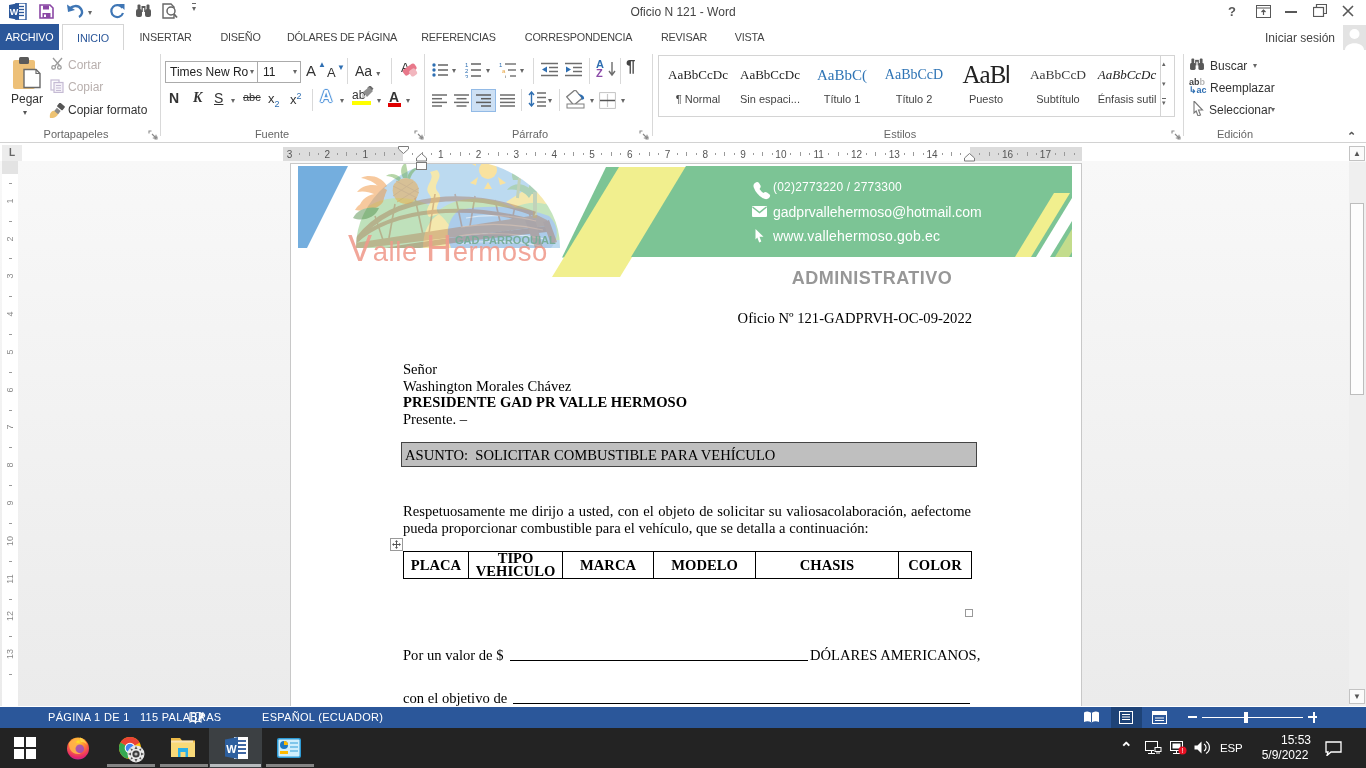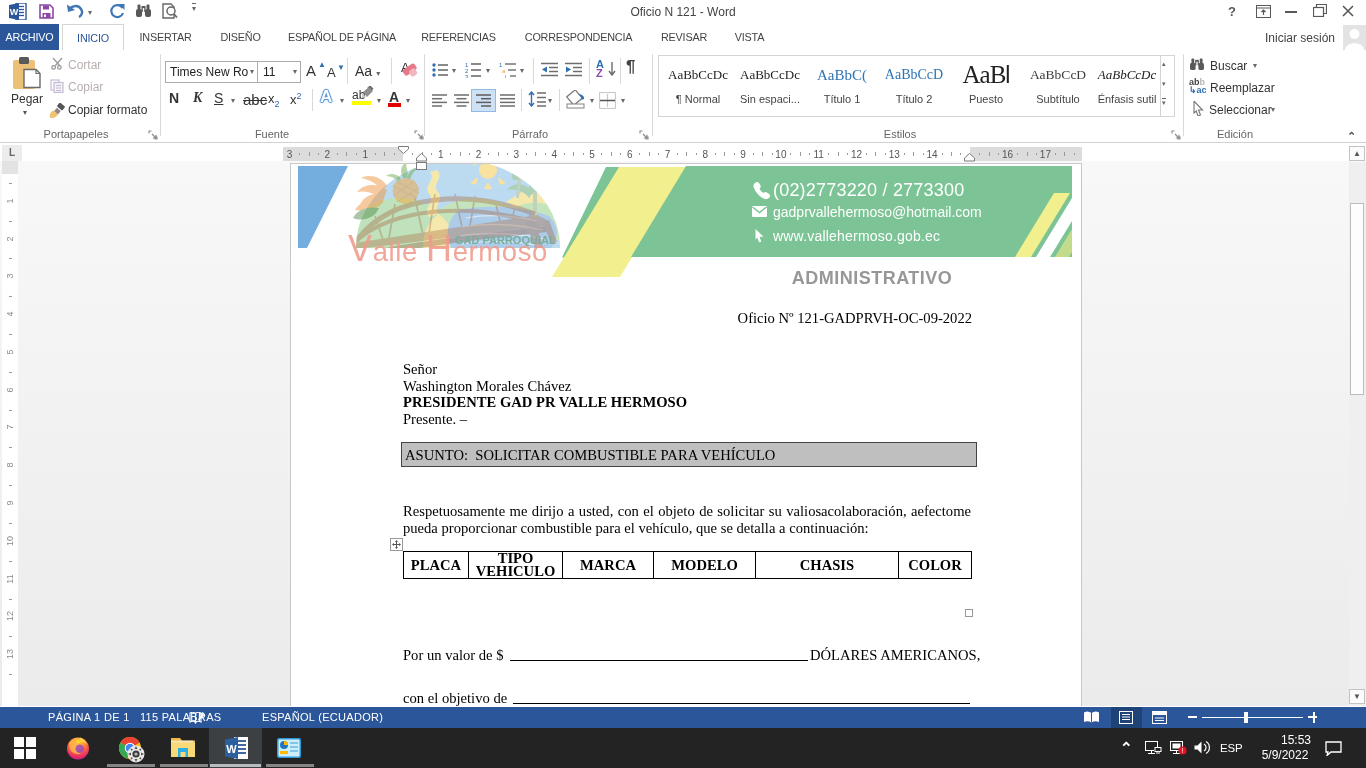--- a/index.html
+++ b/index.html
@@ -122,21 +122,21 @@
   <svg class="abs" style="left:1342px;top:5px" width="12" height="12" viewBox="0 0 12 12">
     <path d="M1 1 L11 11 M11 1 L1 11" stroke="#585858" stroke-width="1.6"></path>
   </svg>
 </div>
 <div id="title">Oficio N 121 - Word</div>
 <div id="tabrow">
   <div class="tab" id="tab-archivo" style="left:0;width:59px">ARCHIVO</div>
   <div class="tab" id="tab-inicio" style="left:62px;width:62px">INICIO</div>
   <div class="tab" style="left:126px;width:79px">INSERTAR</div>
   <div class="tab" style="left:205px;width:71px">DISEÑO</div>
-  <div class="tab" style="left:276px;width:132px">ESPAÑOL DE PÁGINA</div>
+  <div class="tab" style="left:276px;width:132px">DÓLARES DE PÁGINA</div>
   <div class="tab" style="left:408px;width:101px">REFERENCIAS</div>
   <div class="tab" style="left:509px;width:139px">CORRESPONDENCIA</div>
   <div class="tab" style="left:648px;width:72px">REVISAR</div>
   <div class="tab" style="left:720px;width:59px">VISTA</div>
   <div id="signin">Iniciar sesión</div>
   <div id="avatar"><svg width="23" height="25" viewBox="0 0 23 25">
         <circle cx="11.5" cy="9" r="5" fill="#fff"></circle>
         <path d="M2 25 C2 16 21 16 21 25 Z" fill="#fff"></path>
       </svg></div>
 </div>
@@ -190,21 +190,21 @@
   <svg class="abs" style="left:399px;top:10px" width="20" height="20" viewBox="0 0 20 20">
     <text x="2" y="12" font-size="13" fill="#333" font-family="Liberation Sans">A</text>
     <rect x="4" y="6" width="14" height="7" rx="2" transform="rotate(-35 11 10)" fill="#e8788a"></rect>
     <rect x="10.2" y="9.5" width="7" height="7" rx="2" transform="rotate(-35 13 12)" fill="#f2b6be"></rect>
   </svg>
 
   <div class="abs" style="left:169px;top:40px;font-size:14px;font-weight:bold;color:#333">N</div>
   <div class="abs" style="left:193px;top:40px;font-size:14px;font-style:italic;font-weight:bold;color:#333;font-family:'Liberation Serif',serif">K</div>
   <div class="abs" style="left:214px;top:40px;font-size:14px;text-decoration:underline;color:#333">S</div>
   <div class="abs dd" style="left:231px;top:46px">▾</div>
-  <div class="abs" style="left:243px;top:41px;font-size:15px;color:#333;text-decoration:line-through">abc</div>
+  <div class="abs" style="left:243px;top:41px;font-size:11px;color:#333;text-decoration:line-through">abc</div>
   <div class="abs" style="left:268px;top:41px;font-size:13px;color:#333">x<sub style="font-size:9px;color:#2f6fb2">2</sub></div>
   <div class="abs" style="left:290px;top:41px;font-size:13px;color:#333">x<sup style="font-size:9px;color:#2f6fb2">2</sup></div>
   <div class="gsep" style="left:312px;top:39px;height:22px"></div>
   <div class="abs" style="left:320px;top:37px;font-size:17px;font-weight:bold;color:#fff;text-shadow:0 0 1px #4a90d9, 1px 0 1px #4a90d9, -1px 0 1px #4a90d9, 0 1px 1px #4a90d9, 0 -1px 1px #4a90d9">A</div>
   <div class="abs dd" style="left:340px;top:46px">▾</div>
   <div class="abs" style="left:352px;top:38px;font-size:12px;color:#333">ab<svg class="abs" style="left:8px;top:-2px" width="14" height="14" viewBox="0 0 14 14">
         <rect x="8" y="0" width="5" height="4" transform="rotate(45 10 2)" fill="#6a6a6a"></rect>
         <path d="M3 6 L9 1 L13 5 L7 11 Z" transform="rotate(0)" fill="#8f8f8f"></path>
         <path d="M2 7 L6 11 L2 12 Z" fill="#c9c9c9"></path>
       </svg>
@@ -632,21 +632,21 @@
         <path d="M464 19 C465.5 17.5 467 17.5 468 19 L469.5 21.5 C470 23 469.5 24 468.5 25 C469.5 26.5 471 28 472.5 29 C473.5 28 474.5 27.5 476 28.5 L478 30 C479.5 31 479.5 32.5 478 34 C476.5 35.5 474 35.5 471.5 34 C467.5 31.5 464.5 28 463 24 C462 22 462.5 20 464 19 Z"></path>
         <g transform="translate(461,42)">
               <rect x="0" y="0" width="15" height="11" rx="1"></rect>
               <path d="M0.5 1 L7.5 6.5 L14.5 1" fill="none" stroke="#7cc495" stroke-width="1.5"></path>
             </g>
         <path d="M464.5 65 L472.5 72.8 H468.5 L470.3 77.5 L468.2 78.4 L466.3 73.6 L464.5 75.6 Z"></path>
       </g>
 
       <text x="164" y="80" font-family="Liberation Sans" font-size="11" font-weight="bold" fill="#79ad99" letter-spacing="0">GAD PARROQUIAL</text>
     </svg>
-    <div class="abs" style="left:482px;top:16px;font-size:18px;color:#fff;letter-spacing:0.2px;font-family:'Liberation Sans',sans-serif">(02)2773220 / 2773300</div>
+    <div class="abs" style="left:482px;top:16px;font-size:12px;color:#fff;letter-spacing:0.2px;font-family:'Liberation Sans',sans-serif">(02)2773220 / 2773300</div>
     <div class="abs" style="left:482px;top:40px;font-size:14px;color:#fff;letter-spacing:0px;font-family:'Liberation Sans',sans-serif">gadprvallehermoso@hotmail.com</div>
     <div class="abs" style="left:482px;top:64px;font-size:14px;color:#fff;letter-spacing:0.2px;font-family:'Liberation Sans',sans-serif">www.vallehermoso.gob.ec</div>
     <svg class="abs" style="left:0;top:0" width="300" height="130" viewBox="0 0 300 130">
           <text x="57" y="97" font-family="Liberation Sans" fill="#f09a8c" opacity="0.88" letter-spacing="0.6"><tspan font-size="36">V</tspan><tspan font-size="27.5">alle </tspan><tspan font-size="36">H</tspan><tspan font-size="27.5">ermoso</tspan></text>
         </svg>
     <div class="abs" style="left:495px;top:104px;width:172px;text-align:center;font-size:18px;font-weight:bold;color:#979797;letter-spacing:0.5px;font-family:'Liberation Sans',sans-serif">ADMINISTRATIVO</div>
 
     <div class="dline" style="left:0;top:146px;width:681px;text-align:right">Oficio Nº 121-GADPRVH-OC-09-2022</div>
     <div class="dline" style="left:112px;top:197px">Señor</div>
     <div class="dline" style="left:112px;top:213.5px">Washington Morales Chávez</div>

